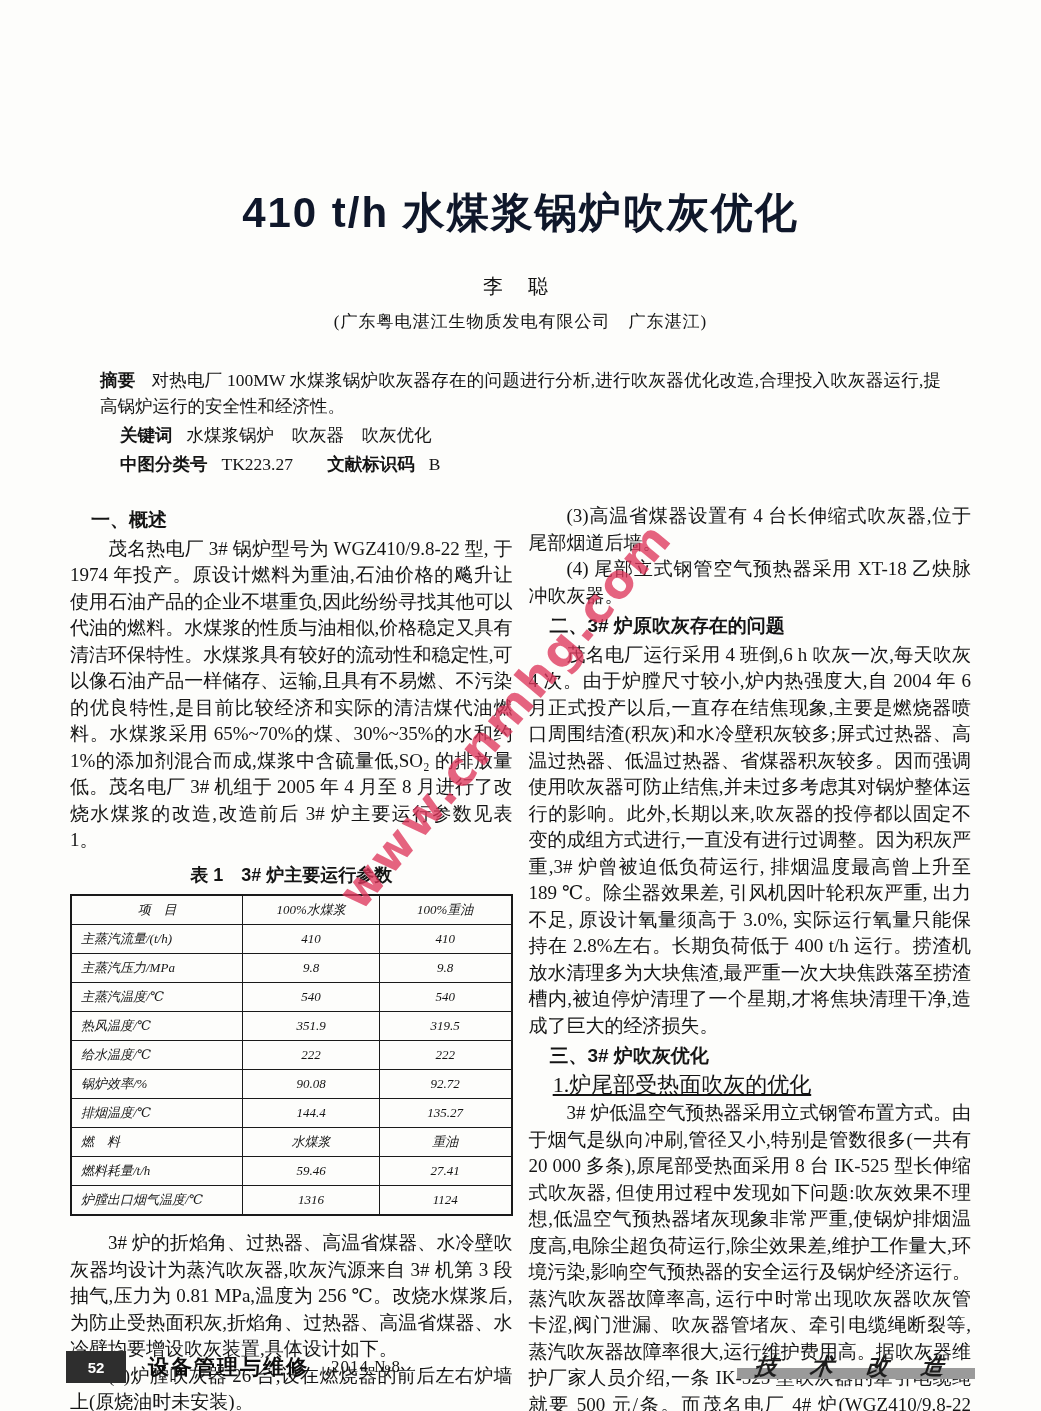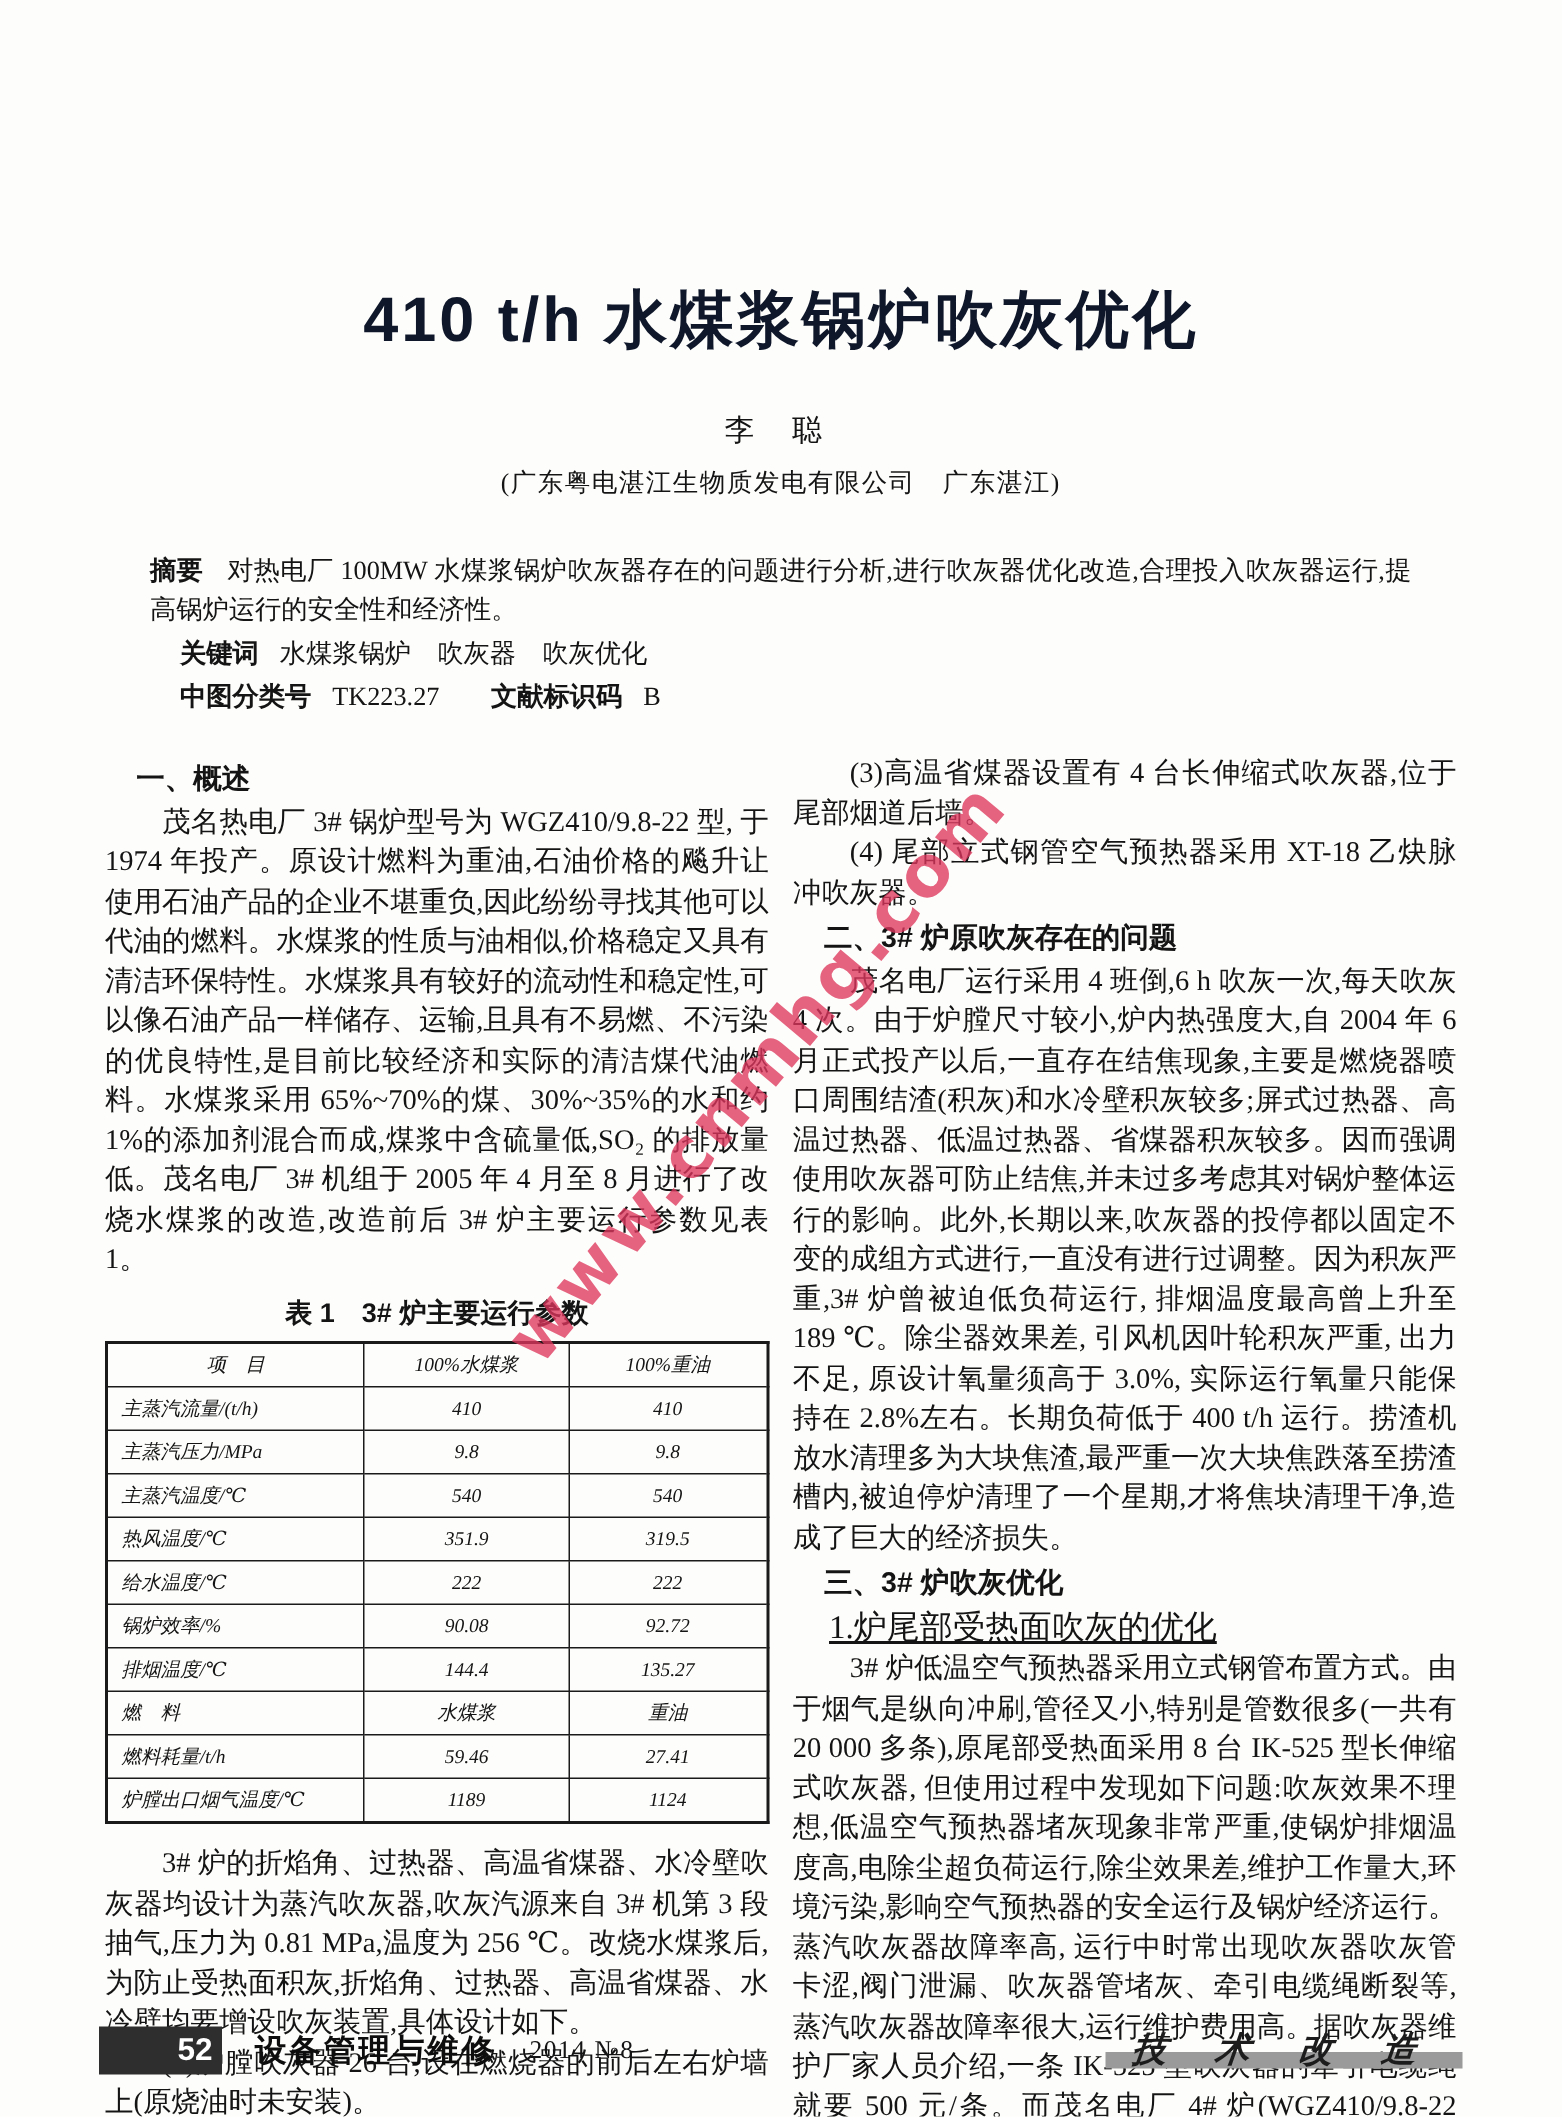--- a/index.html
+++ b/index.html
@@ -47,23 +47,23 @@
     font-family:"DejaVu Sans","Liberation Sans",sans-serif;
     font-weight:bold;font-size:47px;letter-spacing:3px;
     color:rgba(222,55,92,0.78);white-space:nowrap;pointer-events:none;z-index:5;
   }
   .footer{
     position:absolute;left:0;right:0;bottom:22px;height:44px;
     display:flex;align-items:center;justify-content:space-between;padding:0 66px;
   }
   .footer-left{display:flex;align-items:center;gap:22px;}
   .pagenum{
-    background:#2e2e2e;color:#fff;width:36px;height:32px;
+    background:#2e2e2e;color:#fff;width:60px;height:32px;
     display:flex;align-items:center;justify-content:center;
-    font-family:"Liberation Sans","DejaVu Sans",sans-serif;font-size:21px;font-weight:bold;padding-left:46px;
+    font-family:"Liberation Sans","DejaVu Sans",sans-serif;font-size:15px;font-weight:bold;
   }
   .journal{
     font-family:"Liberation Sans","DejaVu Sans",sans-serif;
     font-weight:900;font-size:21px;letter-spacing:2px;color:#0d0d0d;
   }
   .issue{font-size:17px;letter-spacing:1px;}
   .banner{position:relative;width:238px;height:36px;}
   .banner-bar{position:absolute;left:0;right:0;top:19px;height:11px;background:#9a9a9a;}
   .banner-text{
     position:absolute;left:0;right:0;top:2px;text-align:center;
@@ -158,21 +158,21 @@
                 <td>水煤浆</td>
                 <td>重油</td>
               </tr>
               <tr>
                 <td class="rowlabel">燃料耗量/t/h</td>
                 <td>59.46</td>
                 <td>27.41</td>
               </tr>
               <tr>
                 <td class="rowlabel">炉膛出口烟气温度/℃</td>
-                <td>1189</td>
+                <td>1316</td>
                 <td>1124</td>
               </tr>
             </tbody>
         </table>
         <p class="para" style="margin-top:14px;">3# 炉的折焰角、过热器、高温省煤器、水冷壁吹灰器均设计为蒸汽吹灰器,吹灰汽源来自 3# 机第 3 段抽气,压力为 0.81 MPa,温度为 256 ℃。改烧水煤浆后,为防止受热面积灰,折焰角、过热器、高温省煤器、水冷壁均要增设吹灰装置,具体设计如下。</p>
         <p class="para">(1)炉膛吹灰器 26 台,设在燃烧器的前后左右炉墙上(原烧油时未安装)。</p>
 
       </div>
 
       <div class="col">

